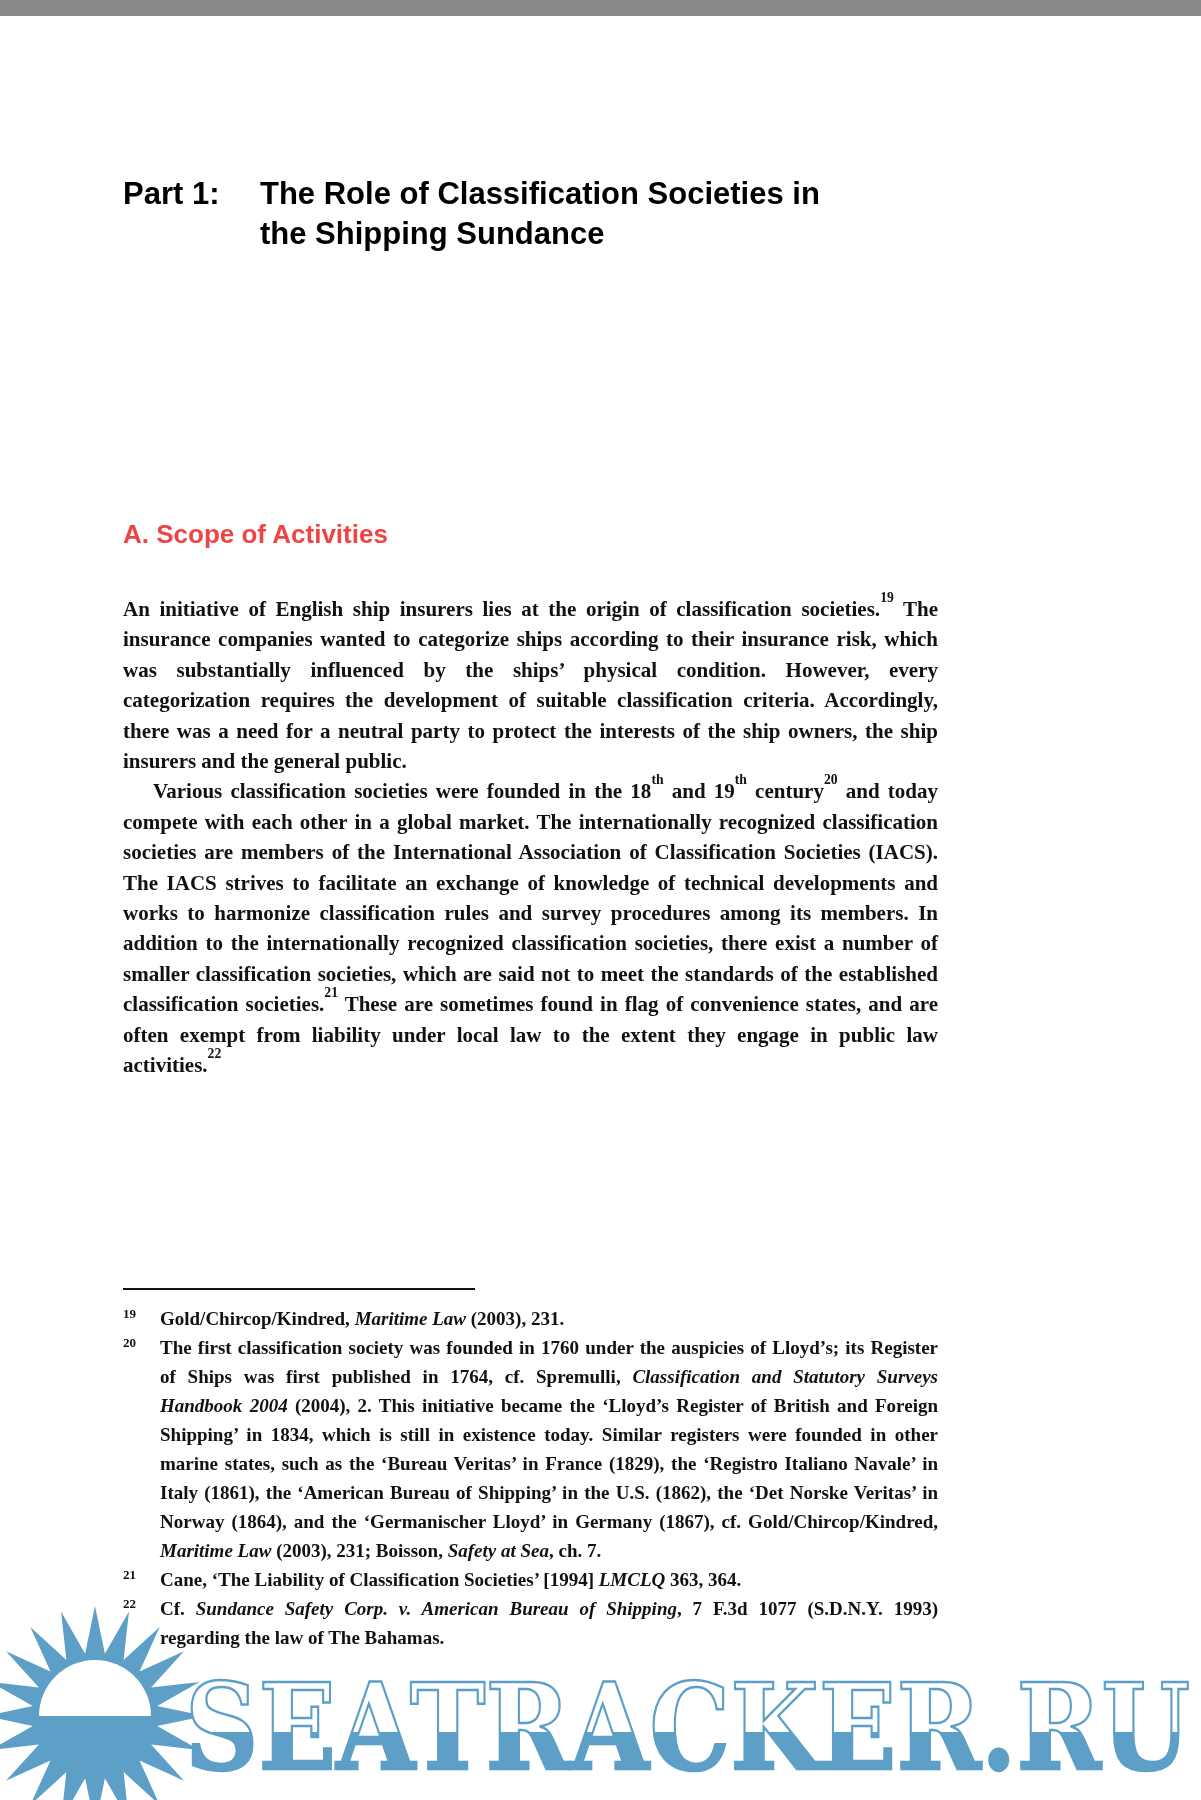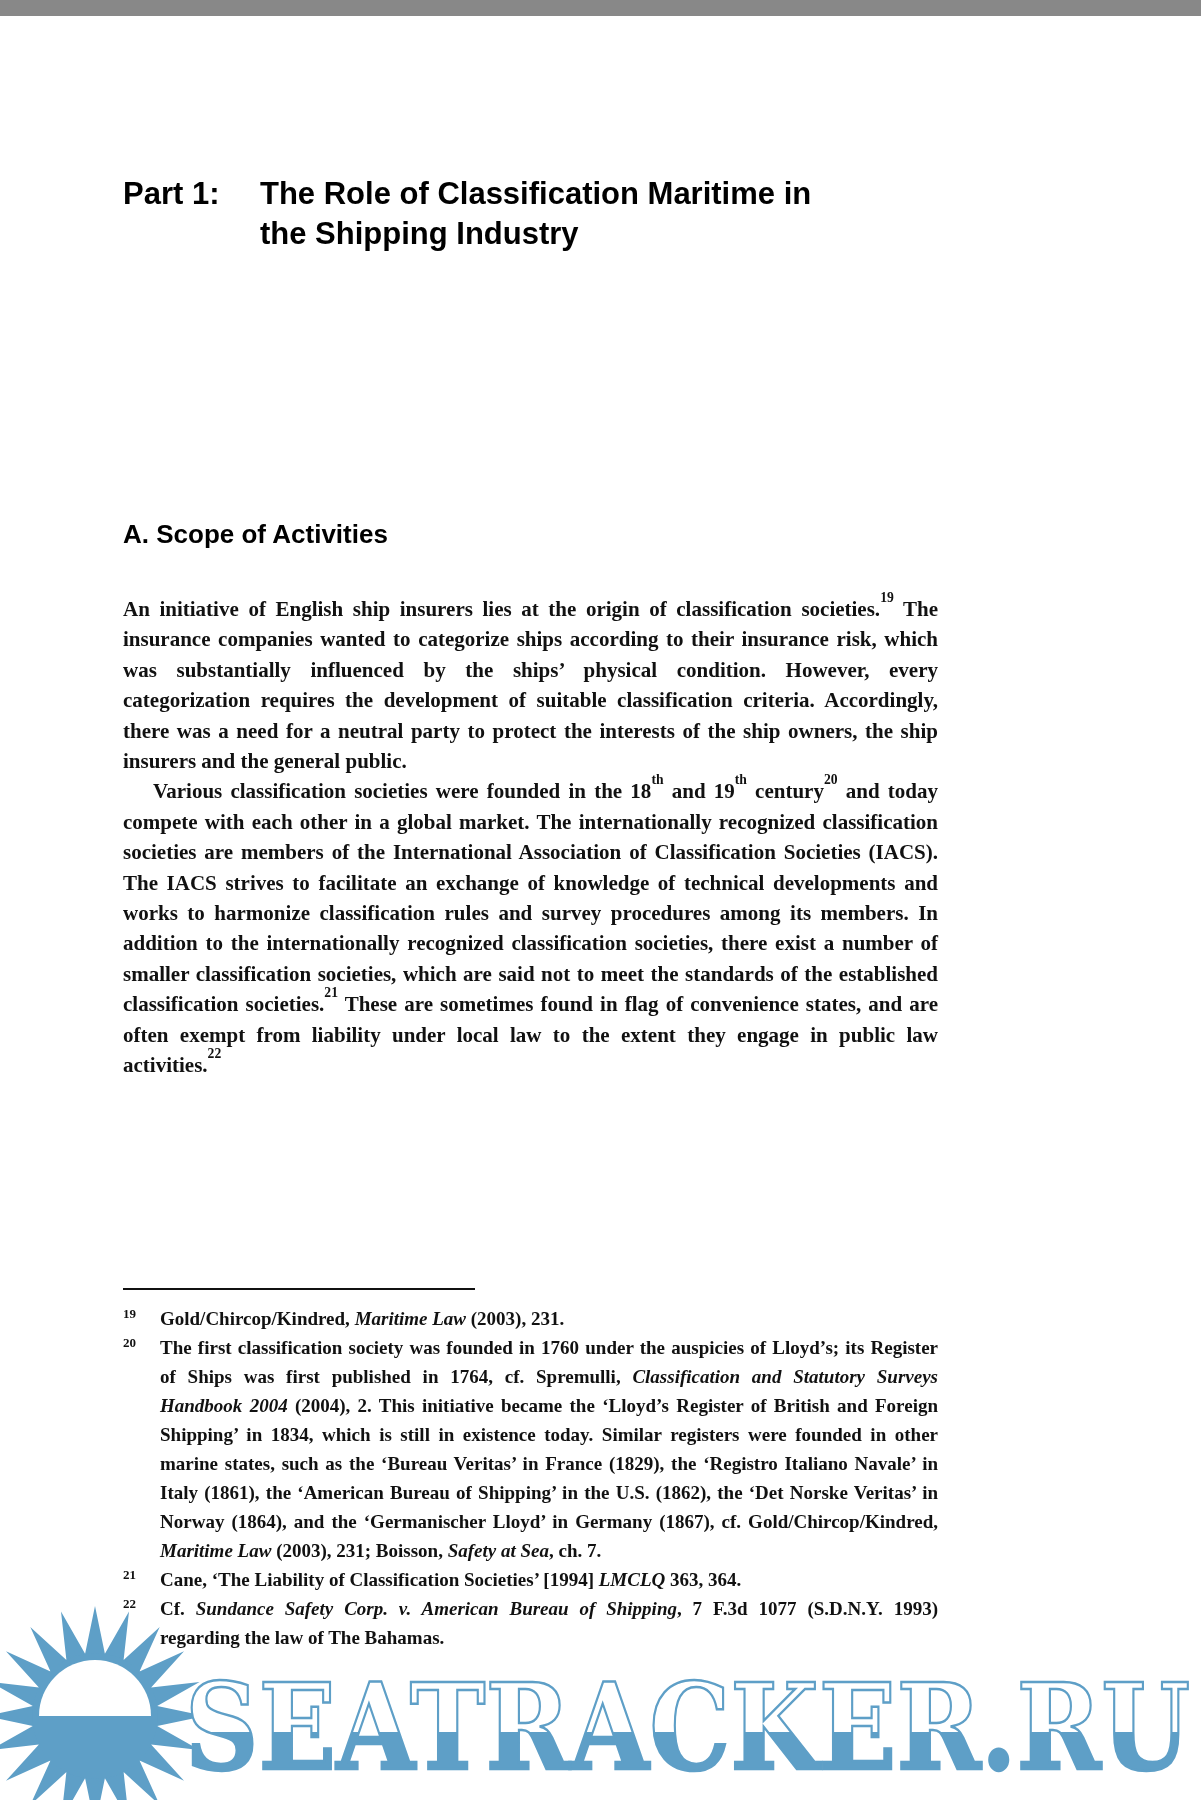--- a/index.html
+++ b/index.html
@@ -16,21 +16,21 @@
 
   
   #title { top:158px; display:flex; align-items:flex-start;
     font-family:"Liberation Sans", sans-serif; font-weight:bold;
     font-size:31px; line-height:40px; color:#000; }
   .title-label { width:137px; flex:0 0 137px; }
   .title-text  { flex:1; }
 
   
   #heading { top:503px; font-family:"Liberation Sans", sans-serif;
-    font-weight:bold; font-size:26px; color:#000000; margin:0; }
+    font-weight:bold; font-size:26px; color:#ef4444; margin:0; }
 
   
   #body { top:578px; font-size:21px; line-height:30.4px;
     text-align:justify; }
   #body p { margin:0; }
   #body p.indent { text-indent:30px; }
   #body p.cont { text-align-last:justify; }
   sup { font-size:65%; line-height:0; position:relative; top:-0.45em; }
 
   
@@ -46,22 +46,22 @@
   #wm-text  { position:absolute; left:180px; top:1640px; }
 </style>
 </head>
 <body>
 
 <div class="page">
 
   <div class="content" id="title">
     <span class="title-label">Part 1:</span>
     <span class="title-text">
-      <span>The Role of Classification Maritime in</span><br>
-      <span>the Shipping Industry</span>
+      <span>The Role of Classification Societies in</span><br>
+      <span>the Shipping Sundance</span>
     </span>
   </div>
 
   <h2 class="content" id="heading">A. Scope of Activities</h2>
 
   <div class="content" id="body">
       <p class="">An initiative of English ship insurers lies at the origin of classification societies.<sup>19</sup> The insurance companies wanted to categorize ships according to their insurance risk, which was substantially influenced by the ships’ physical condition. However, every categorization requires the development of suitable classification criteria. Accordingly, there was a need for a neutral party to protect the interests of the ship owners, the ship insurers and the general public.</p>
       <p class="indent">Various classification societies were founded in the 18<sup>th</sup> and 19<sup>th</sup> century<sup>20</sup> and today compete with each other in a global market. The internationally recognized classification societies are members of the International Association of Classification Societies (IACS). The IACS strives to facilitate an exchange of knowledge of technical developments and works to harmonize classification rules and survey procedures among its members. In addition to the internationally recognized classification societies, there exist a number of smaller classification societies, which are said not to meet the standards of the established classification societies.<sup>21</sup> These are sometimes found in flag of convenience states, and are often exempt from liability under local law to the extent they engage in public law activities.<sup>22</sup></p>
     </div>
 

